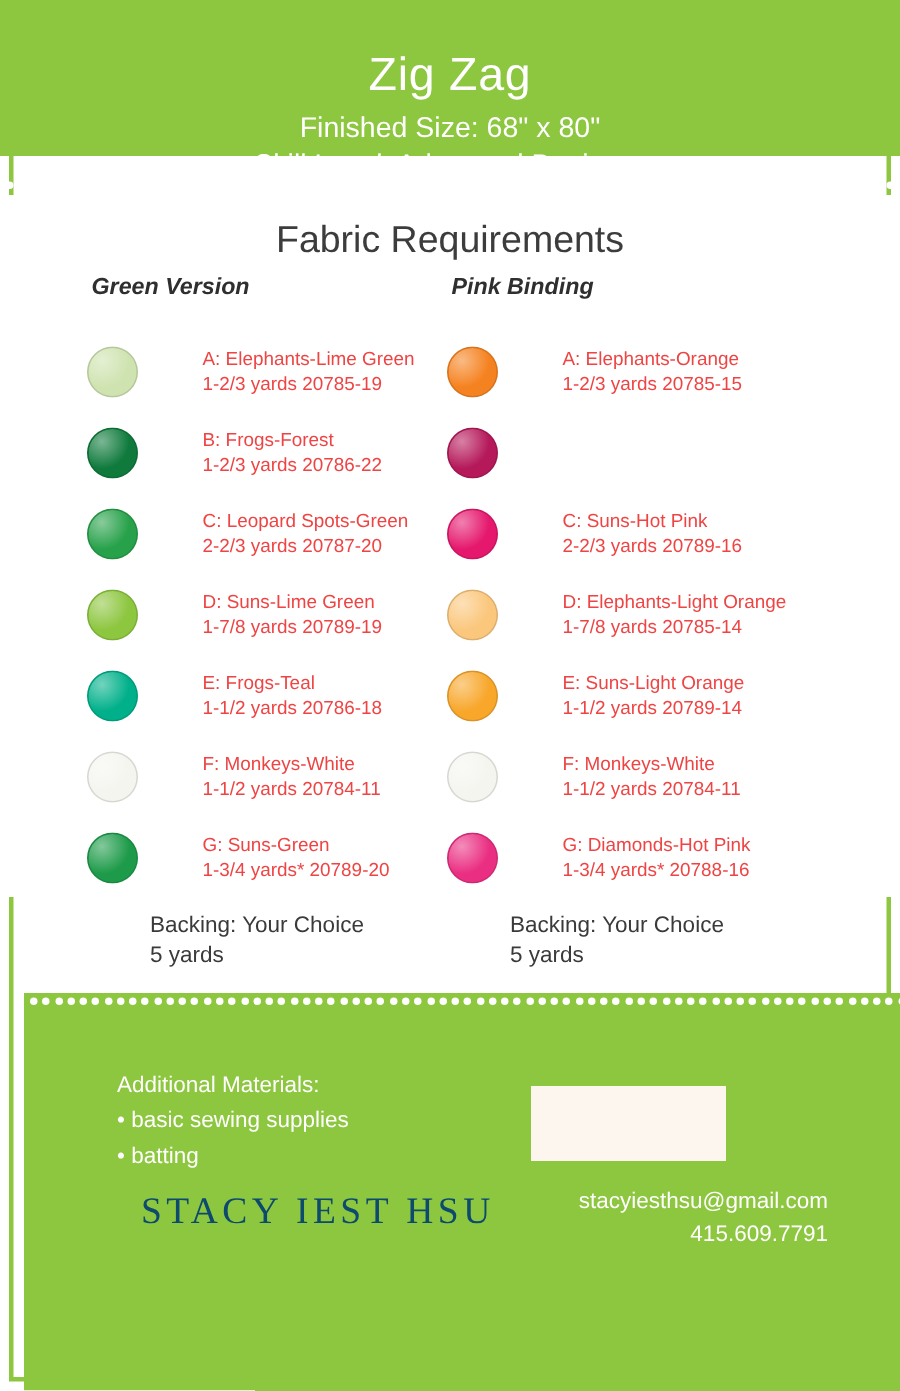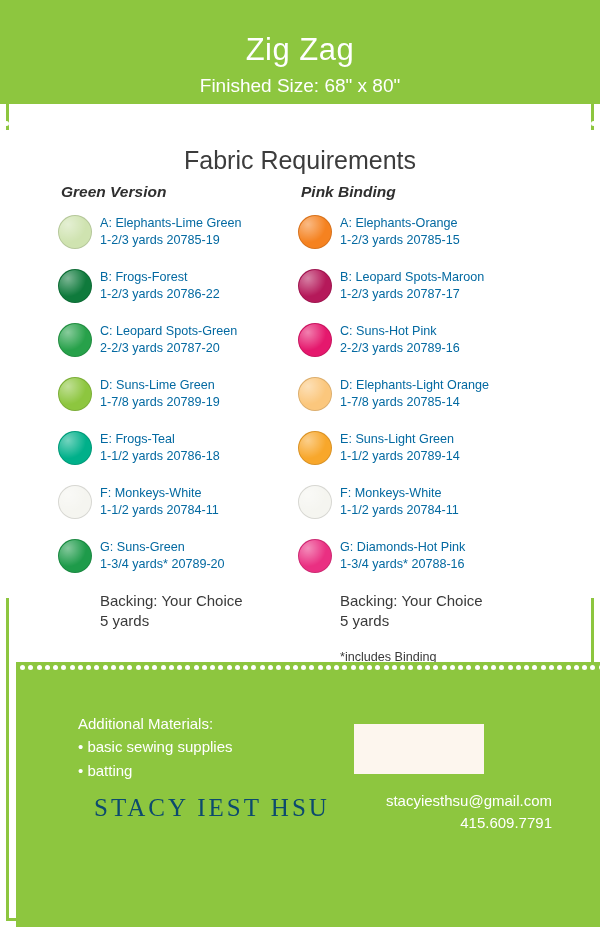--- a/index.html
+++ b/index.html
@@ -104,21 +104,21 @@
   }
   .col {
     width: 240px;
     box-sizing: border-box;
   }
   .col-head {
     font-style: italic;
     font-weight: bold;
     font-size: 15.5px;
     color: #2f2f2f;
-    margin-bottom: 4px;
+    margin-bottom: 20px;
     margin-left: 3px;
   }
   .frow {
     display: flex;
     align-items: center;
     height: 54px;
   }
   .swatch {
     width: 34px;
     height: 34px;
@@ -134,21 +134,22 @@
     content: "";
     position: absolute;
     left: 0; top: 0; right: 0; bottom: 0;
     border-radius: 50%;
     background-image:
       radial-gradient(circle at 28% 26%, rgba(255,255,255,0.45), rgba(255,255,255,0) 55%);
   }
   .ftext {
     font-size: 12.6px;
     line-height: 1.35;
-    color: #0369a1;
+    color: #ef4444;
+    margin-left: 35px;
   }
   .ftext .l1 { display: block; }
   .ftext .l2 { display: block; }
   .backing {
     font-size: 15px;
     line-height: 1.35;
     margin-left: 42px;
     margin-top: 8px;
     color: #3a3a3a;
   }
@@ -367,24 +368,20 @@
         <div class="frow">
           <div class="swatch" style="background:#f58220"></div>
           <div class="ftext">
             <span class="l1">A:  Elephants-Orange</span>
             <span class="l2">1-2/3 yards  20785-15</span>
           </div>
         </div>
 
         <div class="frow">
           <div class="swatch" style="background:#b5195a"></div>
-          <div class="ftext">
-            <span class="l1">B: Leopard Spots-Maroon</span>
-            <span class="l2">1-2/3 yards  20787-17</span>
-          </div>
         </div>
 
         <div class="frow">
           <div class="swatch" style="background:#e5186d"></div>
           <div class="ftext">
             <span class="l1">C:  Suns-Hot Pink</span>
             <span class="l2">2-2/3 yards  20789-16</span>
           </div>
         </div>
 
@@ -392,21 +389,21 @@
           <div class="swatch" style="background:#fbc77d"></div>
           <div class="ftext">
             <span class="l1">D: Elephants-Light Orange</span>
             <span class="l2">1-7/8 yards  20785-14</span>
           </div>
         </div>
 
         <div class="frow">
           <div class="swatch" style="background:#f8a72b"></div>
           <div class="ftext">
-            <span class="l1">E: Suns-Light Green</span>
+            <span class="l1">E: Suns-Light Orange</span>
             <span class="l2">1-1/2 yards  20789-14</span>
           </div>
         </div>
 
         <div class="frow">
           <div class="swatch" style="background:#f5f5f0"></div>
           <div class="ftext">
             <span class="l1">F: Monkeys-White</span>
             <span class="l2">1-1/2 yards  20784-11</span>
           </div>

